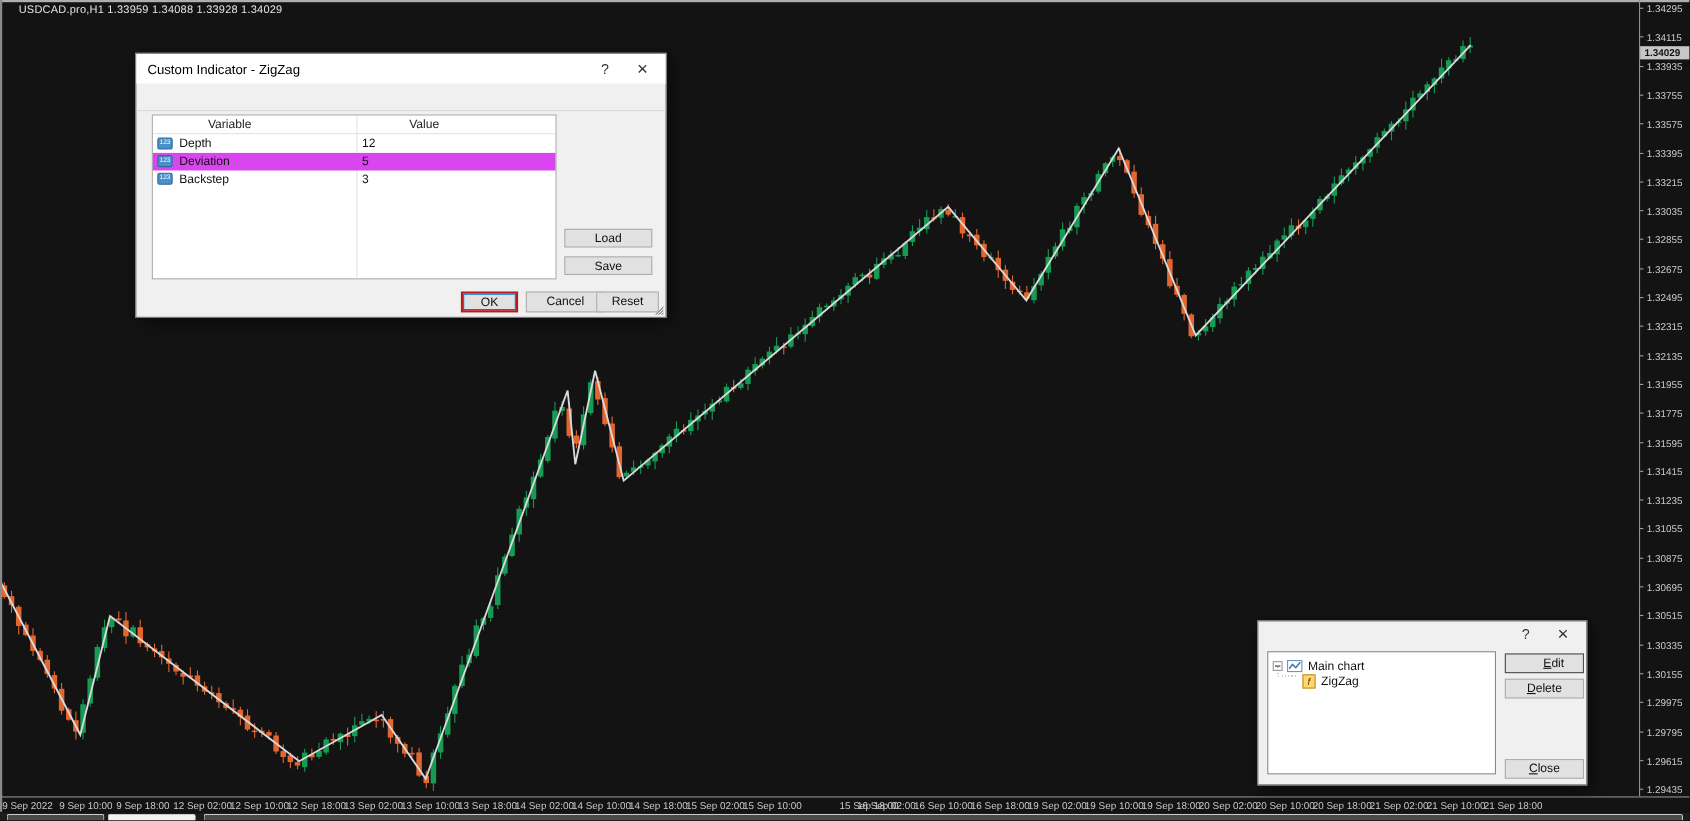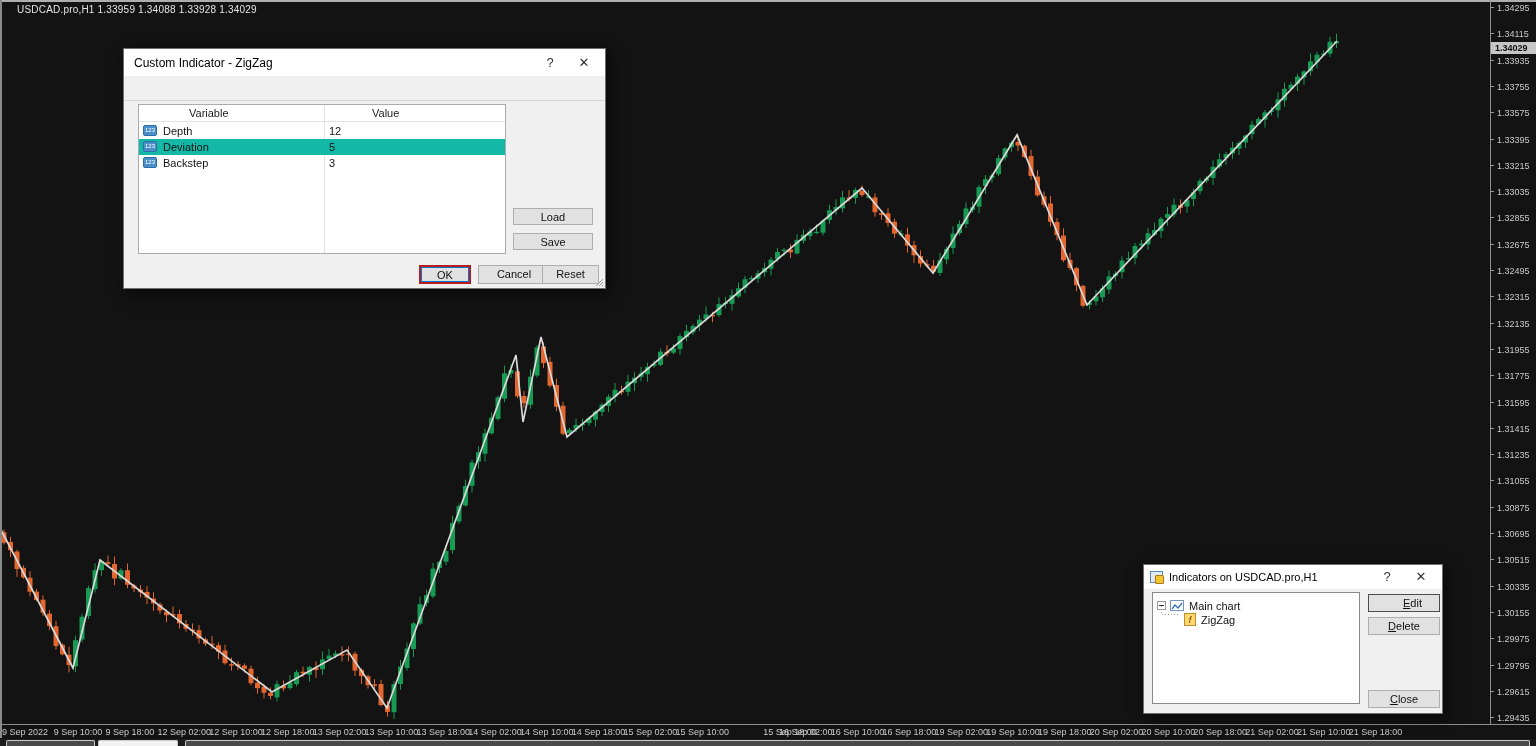--- a/index.html
+++ b/index.html
@@ -53,21 +53,21 @@
   .tab { position:relative; display:inline-block; padding:3px 9px 3px 9px; font-size:11px;
     color:#222; border:1px solid #d9d9d9; border-bottom:none; background:#f0f0f0; margin-right:-1px; cursor:pointer; }
   .tab.active { background:#ffffff; border:1px solid #b4b4b4; border-bottom:1px solid #ffffff;
     z-index:3; padding:4px 10px 4px 10px; top:-2px; }
   .ptable { position:absolute; left:14px; top:55px; width:368px; height:150px; background:#fff;
     border:1px solid #ababab; }
   .ptable .col-sep { position:absolute; left:185px; top:0; width:1px; height:100%; background:#e3e3e3; }
   .ptable .hdr { position:absolute; left:0; top:0; width:100%; height:17px; border-bottom:1px solid #e3e3e3; }
   .ptable .hdr span { position:absolute; top:2px; font-size:11px; color:#222;margin-left:43px; }
   .prow { position:absolute; left:0; width:100%; height:16px; font-size:11px; color:#111; cursor:default; }
-  .prow.sel { background:#14b8a6; }
+  .prow.sel { background:#d946ef; }
   .num-ico { position:absolute; left:4px; top:2px; width:14px; height:11px; background:#4a8fc7;
     border:1px solid #2d6da6; border-radius:2px; color:#fff; font-size:6px; line-height:9px; text-align:center; }
   .prow .vname { position:absolute; left:24px; top:2px; }
   .prow .vval { position:absolute; left:190px; top:2px; }
   .grip { position:absolute; right:2px; bottom:2px; width:9px; height:9px;
     background:
       linear-gradient(135deg, transparent 58%, #9a9a9a 58%, #9a9a9a 66%, transparent 66%, transparent 74%, #9a9a9a 74%, #9a9a9a 82%, transparent 82%, transparent 90%, #9a9a9a 90%); }
 
   
   .dlg2 { left:1143px; top:564px; width:300px; height:150px; }
@@ -708,24 +708,20 @@
     <div class="btn" style="left:389px; top:184px; width:80px; height:17px; line-height:16px;">Save</div>
 
     <div class="btn focus-blue" style="left:295px; top:216px; width:52px; height:19px; line-height:17px;">OK</div>
     <div class="btn" style="left:354px; top:216px; width:72px; height:19px; line-height:17px;">Cancel</div>
     <div class="btn" style="left:418px; top:216px; width:57px; height:19px; line-height:17px;">Reset</div>
 
     <div class="grip"></div>
   </div>
 
   <div class="dlg dlg2">
-    <div class="titlebar">
-      <span class="t-ico t-ico-box"></span>
-      <span>Indicators on USDCAD.pro,H1</span>
-    </div>
     <div class="cap-btn" style="right:40px;">?</div>
     <div class="cap-btn" style="right:6px;">✕</div>
 
     <div class="listbox">
       <div class="tree-row" style="top:5px;">
         <span class="expand-box"></span>
         <span class="chart-ico">
           <svg width="12" height="9">
               <polyline points="1,7 4,3 7,6 11,1" fill="none" stroke="#3a6fb0" stroke-width="1.3"></polyline>
             </svg>

